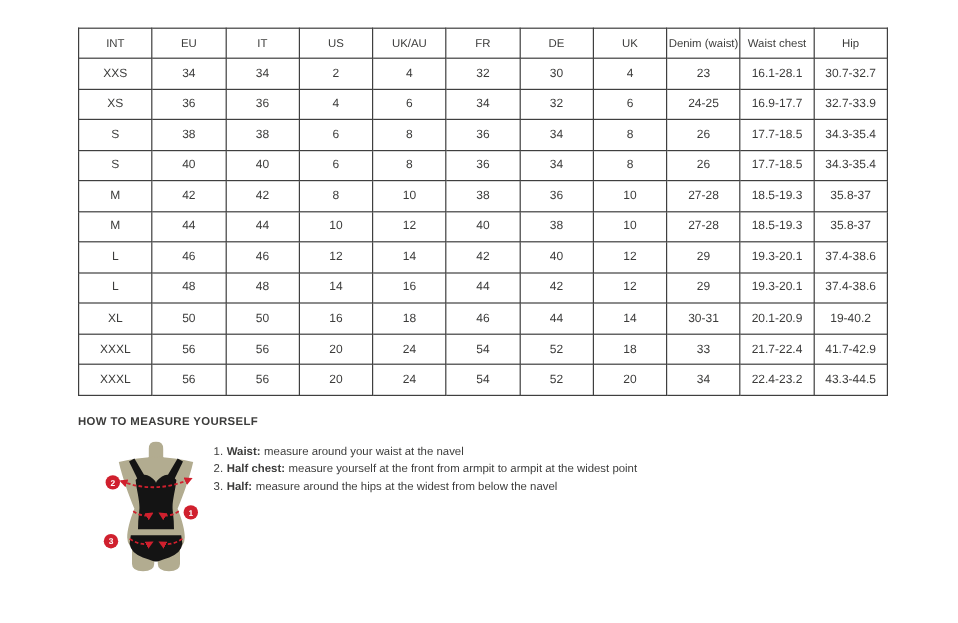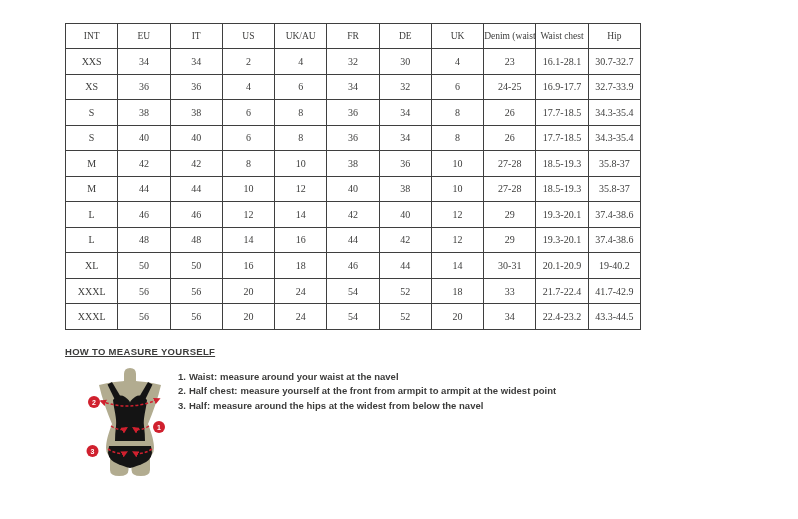--- a/index.html
+++ b/index.html
@@ -10,45 +10,45 @@
     --text:#3c3c3b;
   }
   *{box-sizing:border-box;}
   html,body{margin:0;padding:0;}
   body{
     width:798px;height:519px;position:relative;overflow:hidden;
     background:#ffffff;color:var(--text);
     font-family:"Liberation Sans", sans-serif;
   }
   .size-table{
-    position:absolute;left:65px;top:23px;width:576px;height:307px;
-    border-collapse:collapse;table-layout:fixed;font-family:Liberation Serif, serif;
+    position:absolute;left:65px;top:23px;width:675px;height:307px;
+    border-collapse:collapse;table-layout:fixed;
   }
   .size-table th,.size-table td{
     border:1px solid var(--border);
     text-align:center;vertical-align:middle;
     padding:0;color:var(--text);font-weight:400;
     overflow:hidden;white-space:nowrap;
   }
   .size-table th{font-size:9.5px;height:25px;}
   .size-table td{font-size:10px;}
   .howto-title{
     position:absolute;left:65px;top:346px;
-    font-size:9.5px;font-weight:700;letter-spacing:.3px;text-decoration:underline;
+    font-size:9.5px;font-weight:700;letter-spacing:.3px;
   }
   .figure-svg{position:absolute;left:85px;top:368px;width:90px;height:110px;}
   .badge-label{
     font-size:7px;font-weight:700;fill:#ffffff;
     font-family:"Liberation Sans", sans-serif;
   }
   .howto-list{
     position:absolute;left:178px;top:370px;
     list-style:none;margin:0;padding:0;
   }
-  .howto-list li{font-size:9.5px;line-height:14.4px;white-space:nowrap;font-weight:bold;}
+  .howto-list li{font-size:9.5px;line-height:14.4px;white-space:nowrap;}
   .howto-list .num{margin-right:3px;}
   .howto-list b{margin-right:3px;}
 </style>
 </head>
 <body>
 
 <div>
 
   <table class="size-table">
     <thead>

